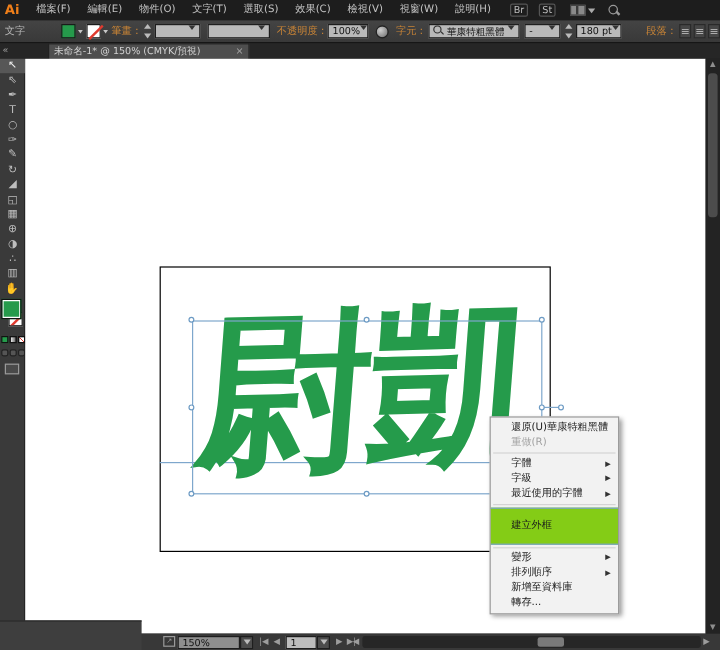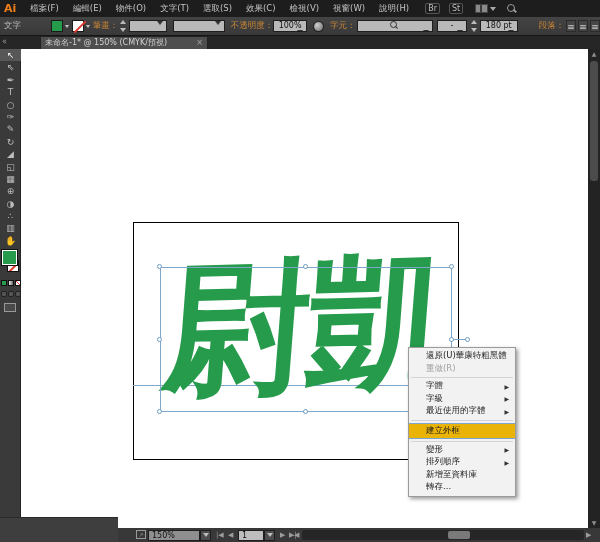--- a/index.html
+++ b/index.html
@@ -23,21 +23,21 @@
   .cb-label { padding:0 4px; white-space:nowrap; }
   .cb-link { color:#c98436; white-space:nowrap; }
   .swatch { width:12px; height:12px; border:1px solid #1a1a1a; position:relative; }
   .swatch.none { background:#fff; }
   .swatch.none:before { content:""; position:absolute; left:-1px; top:5px; width:16px; height:2px; background:#e03a2f; transform:rotate(-45deg); }
   .mini-caret { width:0; height:0; border-left:2.5px solid transparent; border-right:2.5px solid transparent; border-top:3.5px solid #c7c7c7; margin:0 3px 0 2px; }
   .stepper { width:7px; height:12px; display:flex; flex-direction:column; justify-content:space-between; margin:0 2px; }
   .stepper i { display:block; width:0; height:0; border-left:3px solid transparent; border-right:3px solid transparent; }
   .stepper i.up { border-bottom:4px solid #bbb; }
   .stepper i.dn { border-top:4px solid #bbb; }
-  .field { height:12px; background:#b9b9b9; border:1px solid #1e1e1e; color:#111; font-size:8px; display:flex; align-items:center; padding:0 3px; white-space:nowrap; overflow:hidden;flex-direction:column; }
+  .field { height:12px; background:#b9b9b9; border:1px solid #1e1e1e; color:#111; font-size:8px; display:flex; align-items:flex-start; padding:0 3px; white-space:nowrap; overflow:hidden; }
   .field .dd { margin-left:auto; width:0; height:0; border-left:3px solid transparent; border-right:3px solid transparent; border-top:4px solid #333; }
   .style-circle { width:11px; height:11px; border-radius:50%; background:radial-gradient(circle at 35% 35%, #cfcfcf, #6a6a6a); border:1px solid #222; margin:0 6px; }
   .mag { width:9px; height:9px; position:relative; margin-right:2px; flex:none; }
   .mag:before { content:""; position:absolute; left:0; top:0; width:5px; height:5px; border:1.2px solid #333; border-radius:50%; }
   .mag:after { content:""; position:absolute; left:5.5px; top:5.5px; width:3px; height:1.2px; background:#333; transform:rotate(45deg); }
   .alignbtn { width:10px; height:12px; margin-left:2px; color:#c9c9c9; font-size:9px; line-height:12px; text-align:center; background:#464646; border:1px solid #2a2a2a; }
 
   
   .tabbar { position:absolute; left:0; top:36px; width:600px; height:13px; background:#262626; }
   .chevrons { position:absolute; left:2px; top:0; color:#9a9a9a; font-size:8px; line-height:12px; }
@@ -64,21 +64,21 @@
   .big-text { position:absolute; left:138px; top:206px; font-size:146px; line-height:1.02; font-weight:bold; letter-spacing:-4px; white-space:nowrap; transform:rotate(-1.5deg) skewX(-6deg); transform-origin:left bottom; }
   .baseline { position:absolute; left:112px; top:336px; width:322px; height:1px; background:#7ea7cc; }
   .selbox { position:absolute; left:139px; top:218px; width:292px; height:145px; border:1px solid #7ea7cc; }
   .handle { position:absolute; width:5px; height:5px; background:#fff; border:1px solid #6d9bc4; border-radius:50%; }
   .stub { position:absolute; left:432px; top:290px; width:15px; height:1px; background:#7ea7cc; }
 
   
   .ctxmenu { position:absolute; left:387px; top:298px; width:108px; background:#f2f2f2; border:1px solid #9b9b9b; box-shadow:2px 2px 4px rgba(0,0,0,.4); padding:2px 0; z-index:10; }
   .cm-item { height:12.5px; display:flex; align-items:center; font-size:8.5px; color:#1c1c1c; padding:0 6px 0 17px; white-space:nowrap; }
   .cm-item.disabled { color:#a2a2a2; }
-  .cm-item.hl { background:#eab308; border-top:1px solid #7ba4cf; border-bottom:1px solid #7ba4cf; height:16px; }
+  .cm-item.hl { background:#84cc16; border-top:1px solid #7ba4cf; border-bottom:1px solid #7ba4cf; height:31px; }
   .cm-arrow { margin-left:auto; font-size:6px; color:#333; }
   .cm-sep { height:1px; background:#d4d4d4; margin:2px 2px; }
 
   
   .vscroll { position:absolute; right:0; top:49px; width:12px; height:479px; background:#232323; }
   .vscroll .arr { width:12px; height:10px; color:#8e8e8e; font-size:6px; text-align:center; line-height:10px; }
   .vscroll .thumb { position:absolute; left:2px; top:12px; width:8px; height:120px; background:#4c4c4c; border-radius:3px; }
   .vscroll .arr.bottom { position:absolute; bottom:0; }
   .statusbar { position:absolute; left:0; top:528px; width:600px; height:14px; background:#383838; display:flex; align-items:center; }
   .status-block { position:absolute; left:0; top:-11px; width:118px; height:25px; background:#3e3e3e; border-top:1px solid #2a2a2a; }

